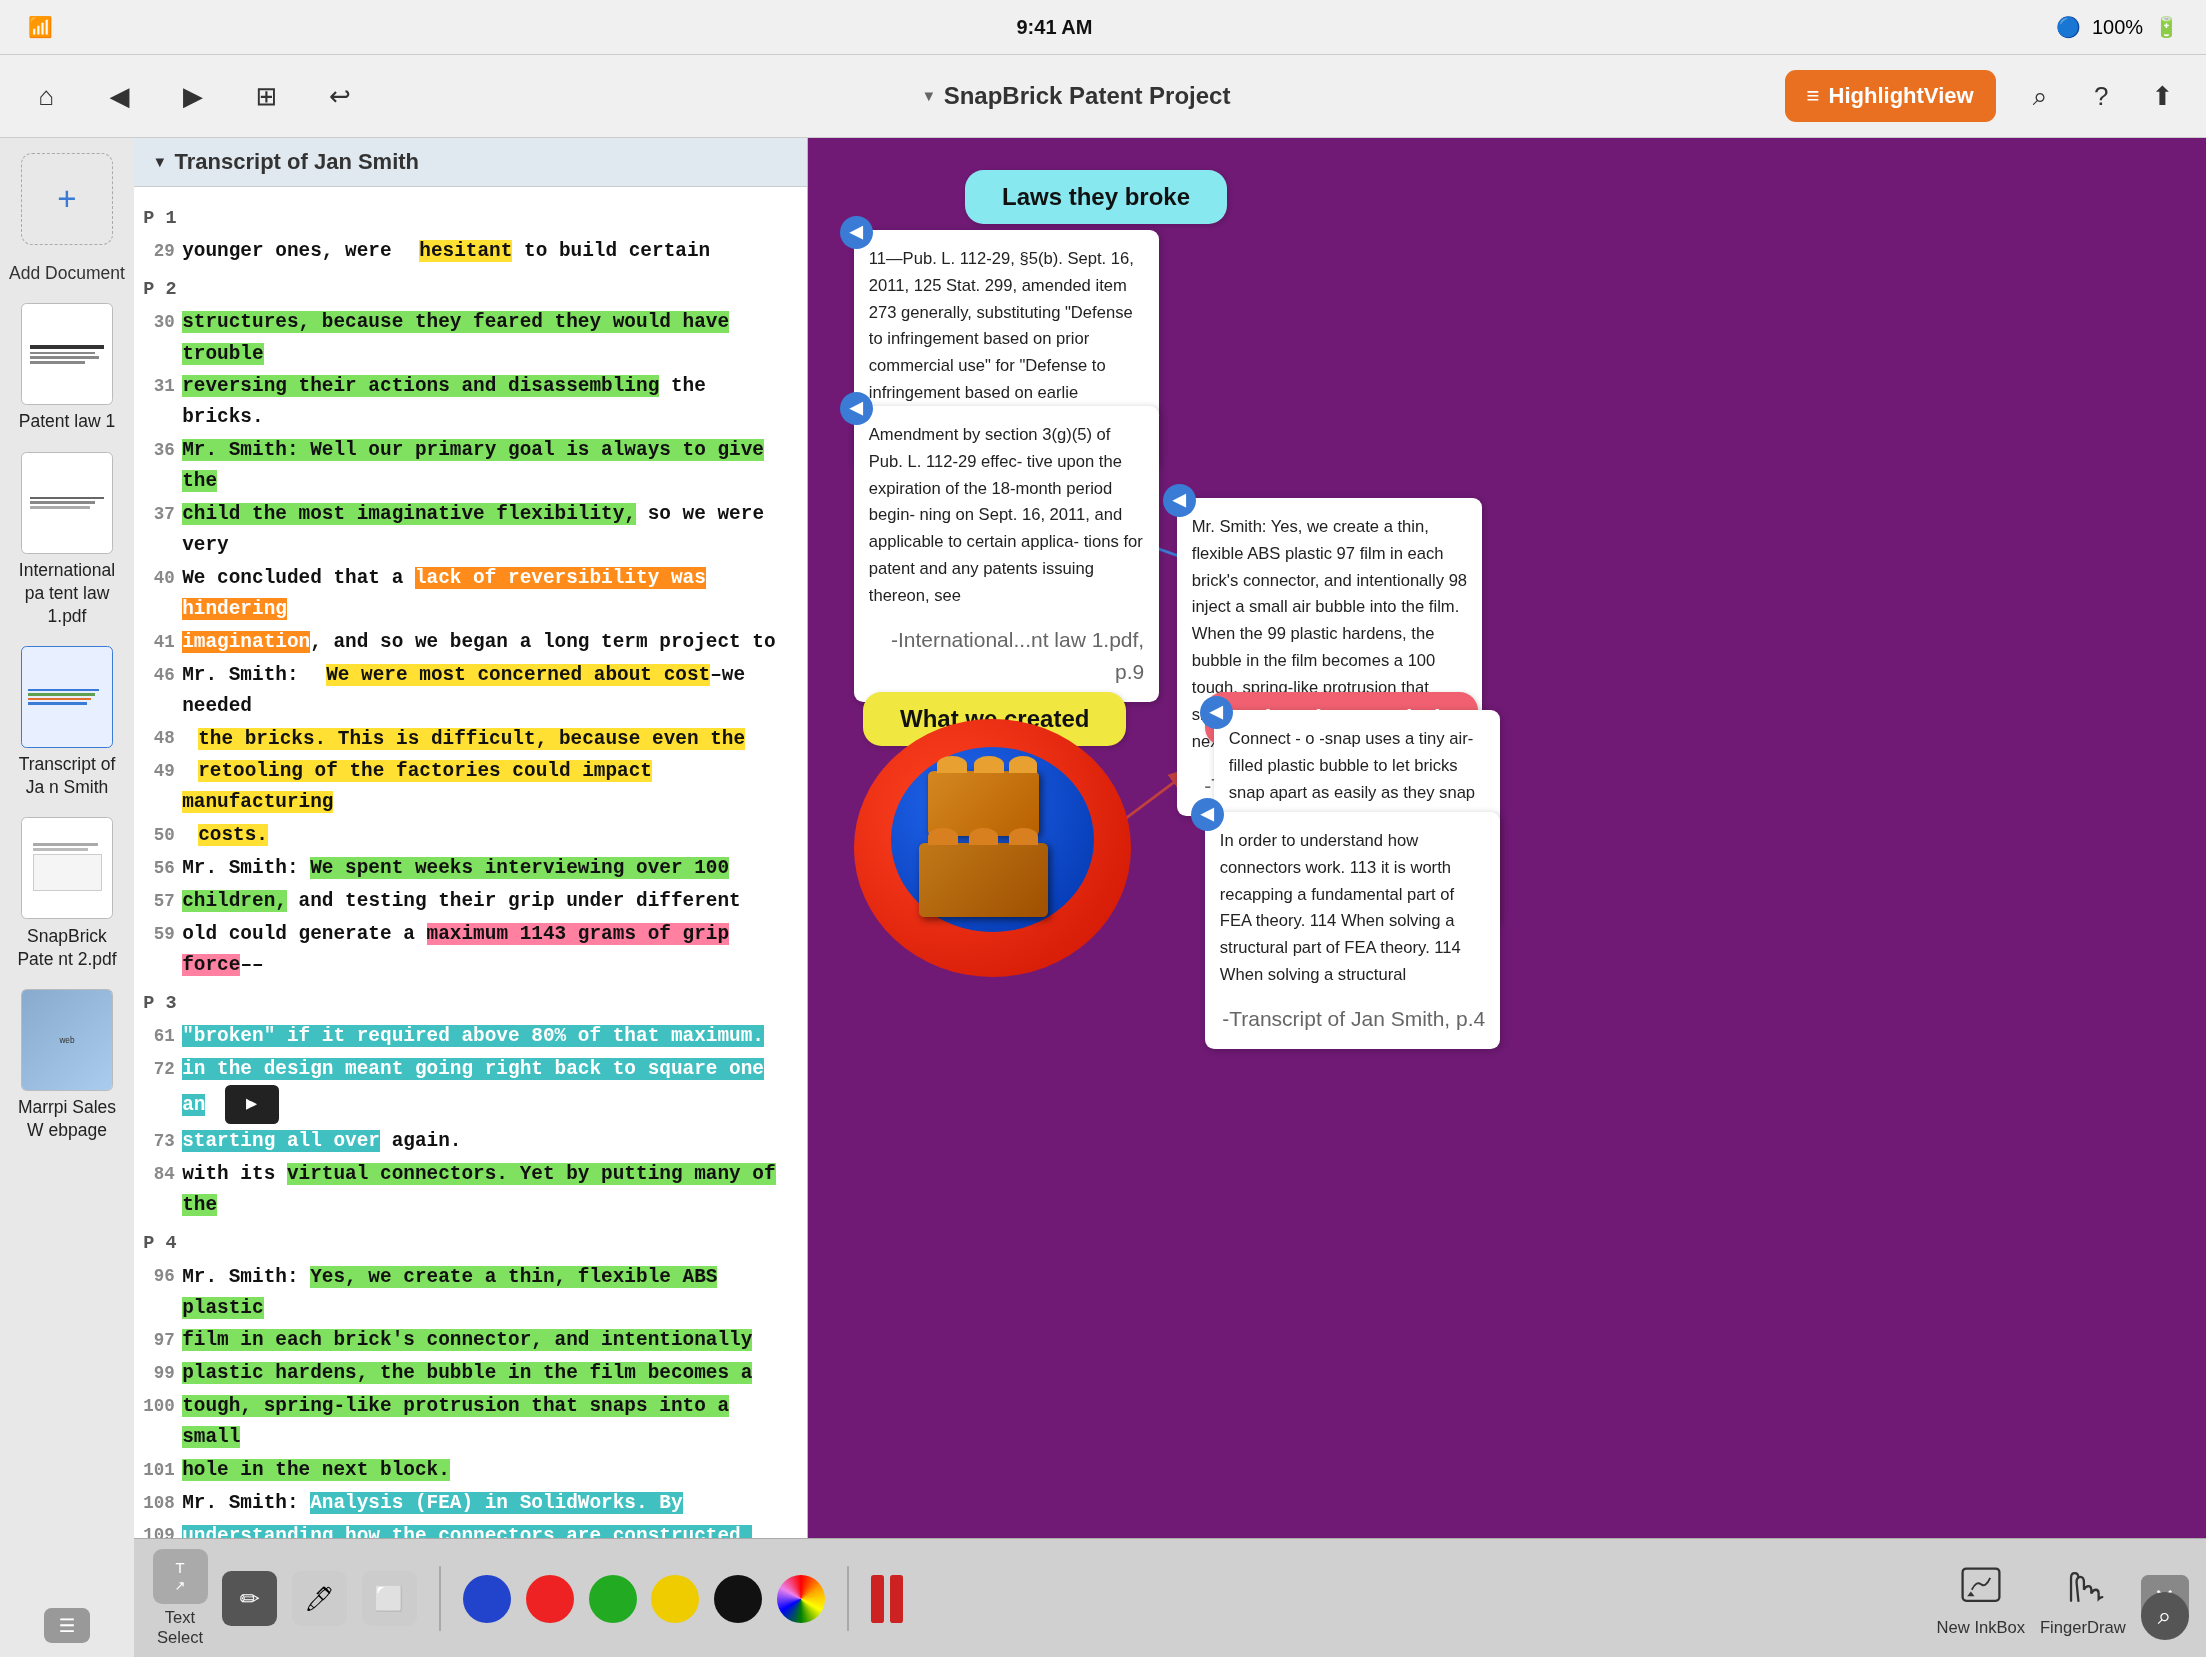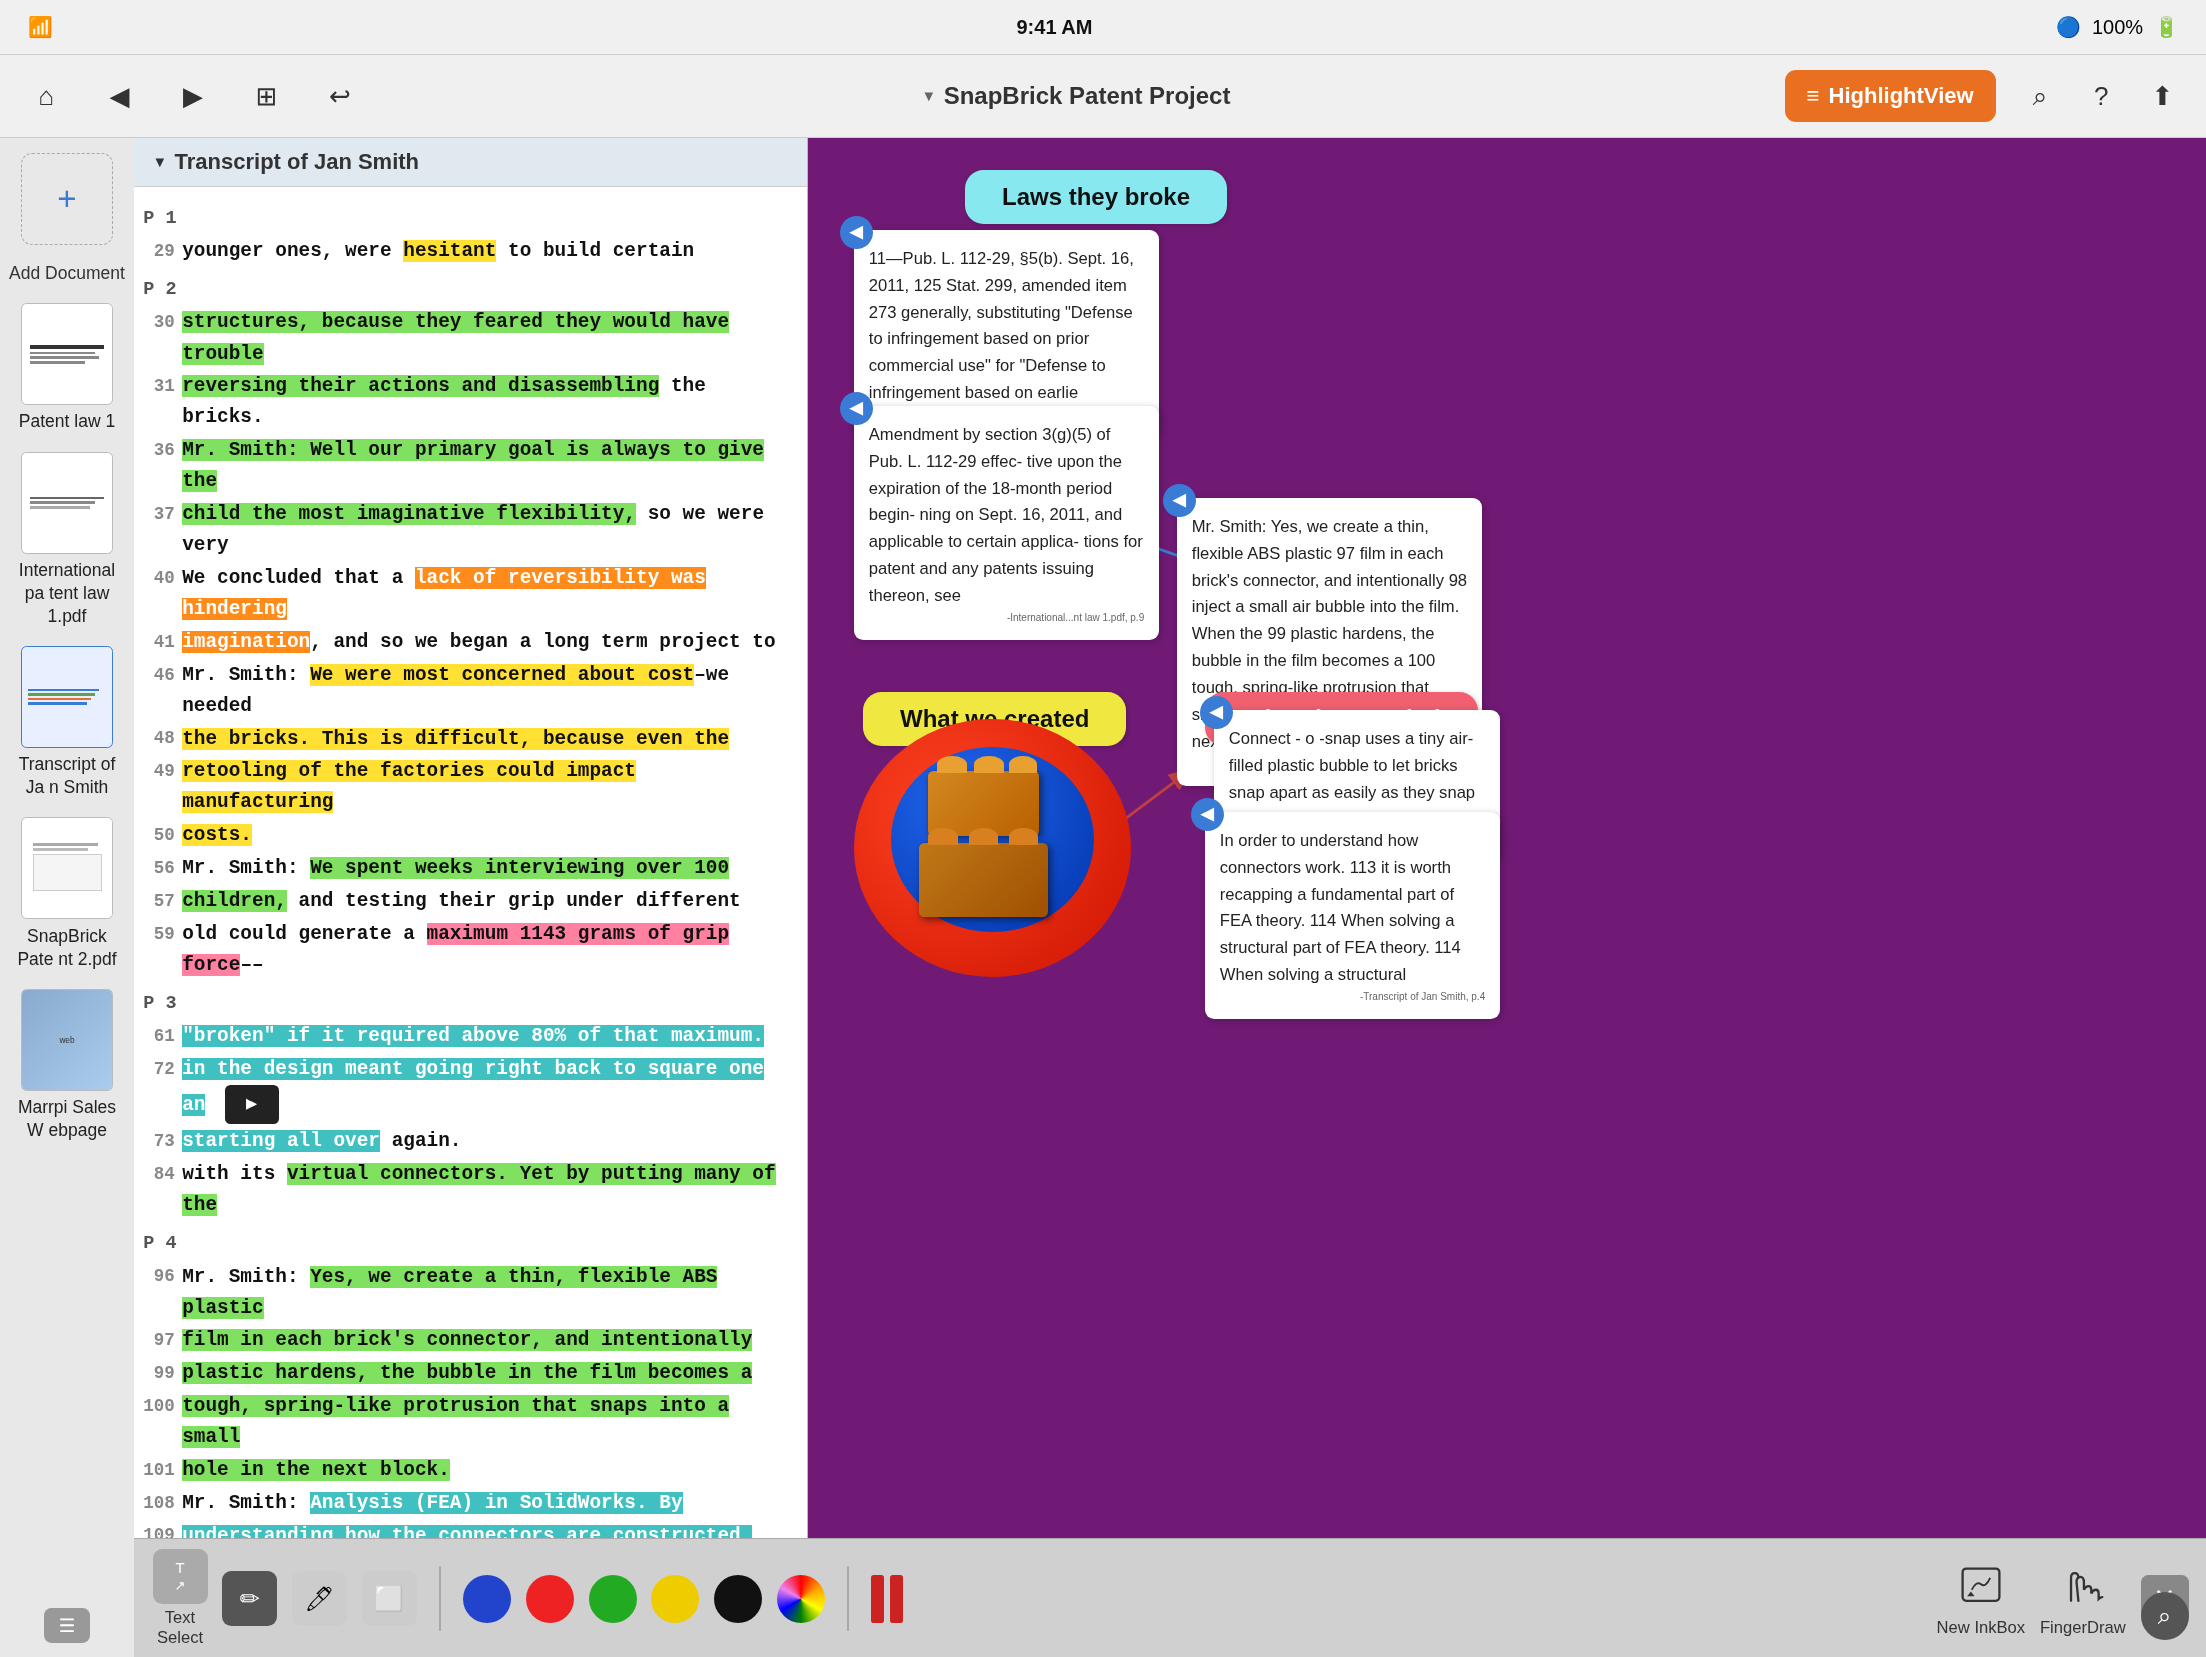--- a/index.html
+++ b/index.html
@@ -87,21 +87,21 @@
     }
     #doc-header .triangle { font-size: 14.8px; }
     #doc-body {
       flex: 1; overflow-y: auto; padding: 9.2px 0; font-size: 19.4px; line-height: 1.6;
       font-family: 'Courier New', monospace; color: #111;
     }
     .doc-line { display: flex; align-items: flex-start; padding: 0.9px 9.2px; font-weight: bold; }
     .page-label { font-size: 18.5px; color: #555; margin: 7.4px 9.2px 1.8px; font-weight: 700; }
     .line-num { min-width: 39px; color: #888; font-size: 17.5px; text-align: right; padding-right: 7.4px; margin-top: 0.9px; }
     .line-text { flex: 1; font-size: 19.4px; }
-    .hl-yellow { background: #ffe033; }
+    .hl-yellow { background: #ffe033; margin-left: 16px; }
     .hl-green { background: #80e060; }
     .hl-orange { background: #ff8c1a; color: white; }
     .hl-pink { background: #ff80a0; }
     .hl-teal { background: #40c0c0; color: white; }
     .video-thumb {
       display: inline-flex; align-items: center; justify-content: center;
       width: 54px; height: 39px; background: #222; border-radius: 5.5px;
       color: white; font-size: 18.5px; margin-left: 7.4px; vertical-align: middle; cursor: pointer;
     }
 
@@ -122,21 +122,21 @@
       text-align: center; cursor: pointer; box-shadow: 1.8px 1.8px 5.5px rgba(0,0,0,0.15);
     }
     .node-laws-broke { background: #88e8f0; color: #111; }
     .node-what-created { background: #f0e840; color: #111; }
     .node-what-copied { background: #f06070; color: white; }
     .note-card {
       position: absolute; background: white; border-radius: 9.2px;
       padding: 14.8px; font-size: 17.5px; line-height: 1.5; color: #222;
       box-shadow: 1.8px 1.8px 7.4px rgba(0,0,0,0.2); max-width: 268px;
     }
-    .note-card .cite { color: #666; font-size: 10px; text-align: right; display: block; margin-top: 1px; }
+    .note-card .cite { color: #666; font-size: 21px; text-align: right; display: block; margin-top: 15px; }
     .note-connector {
       position: absolute; width: 33px; height: 33px; border-radius: 50%;
       background: #3a7bd5; color: white; display: flex; align-items: center;
       justify-content: center; font-size: 16.6px; font-weight: 700; cursor: pointer;
     }
 
     
     #bottom-toolbar {
       position: absolute; bottom: 0; left: 134px; width: calc(100% - 134px); height: 120px;
       background: #d0d0d0; display: flex; align-items: center; padding: 0 18.5px;

